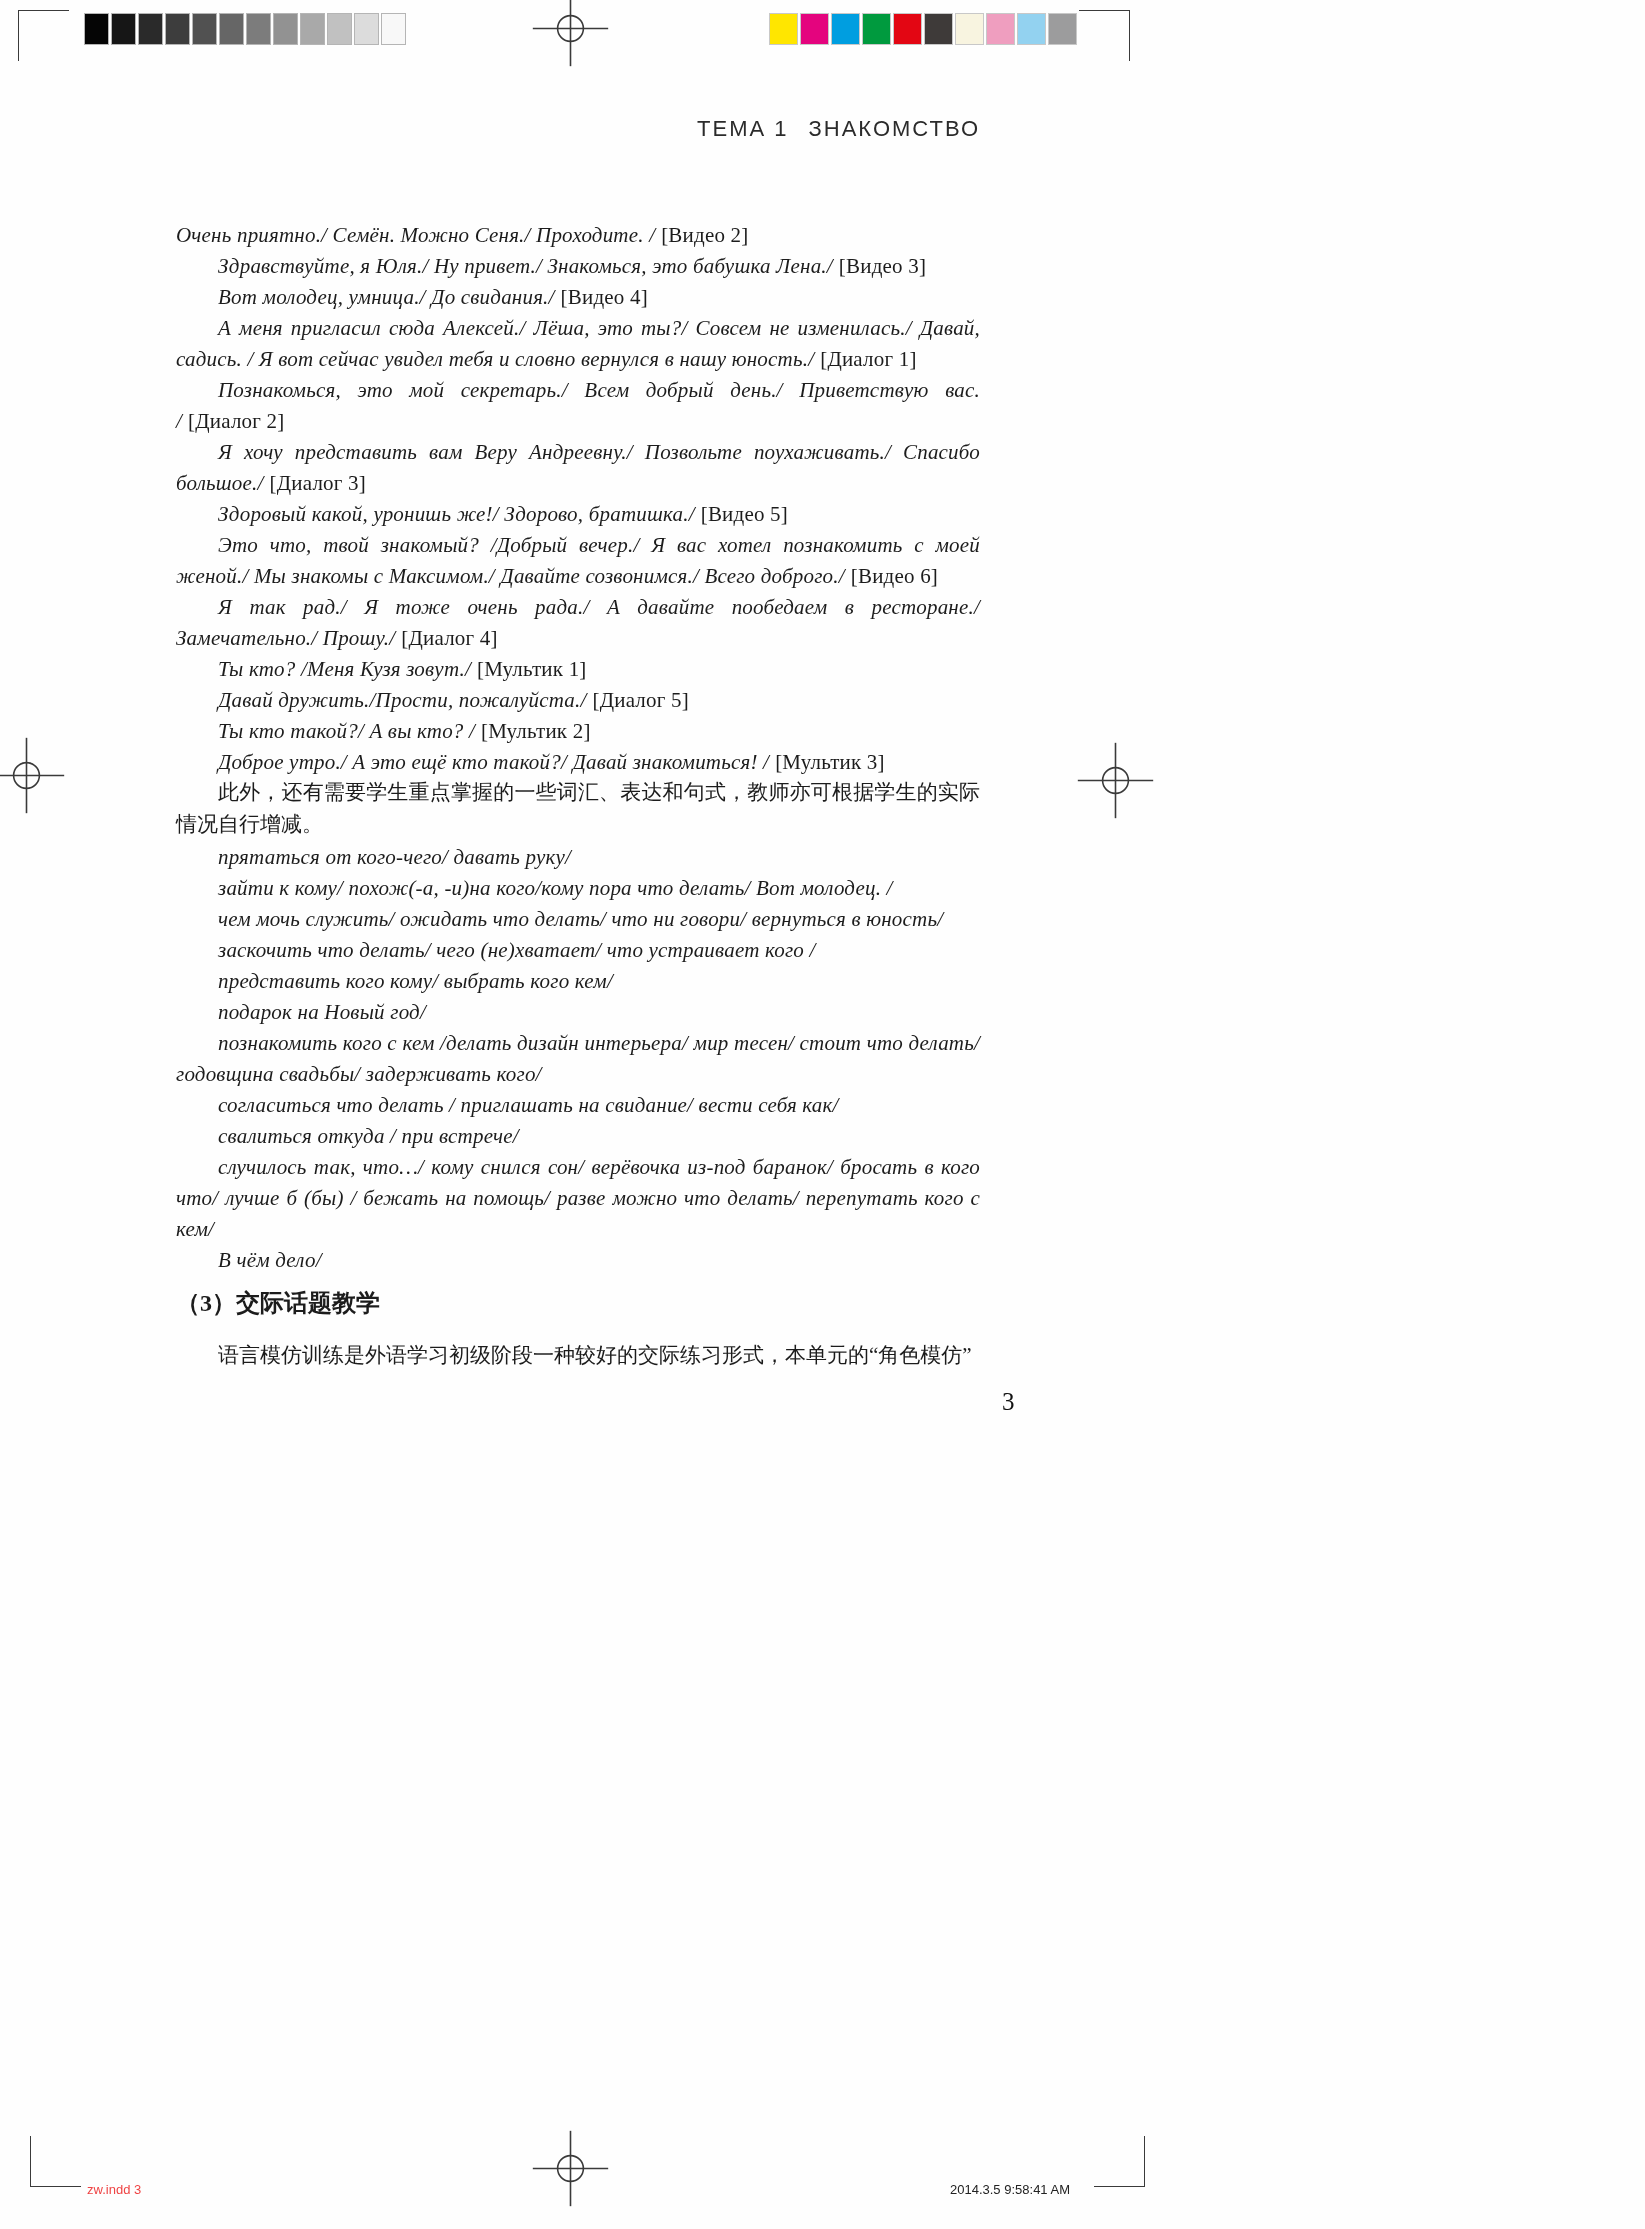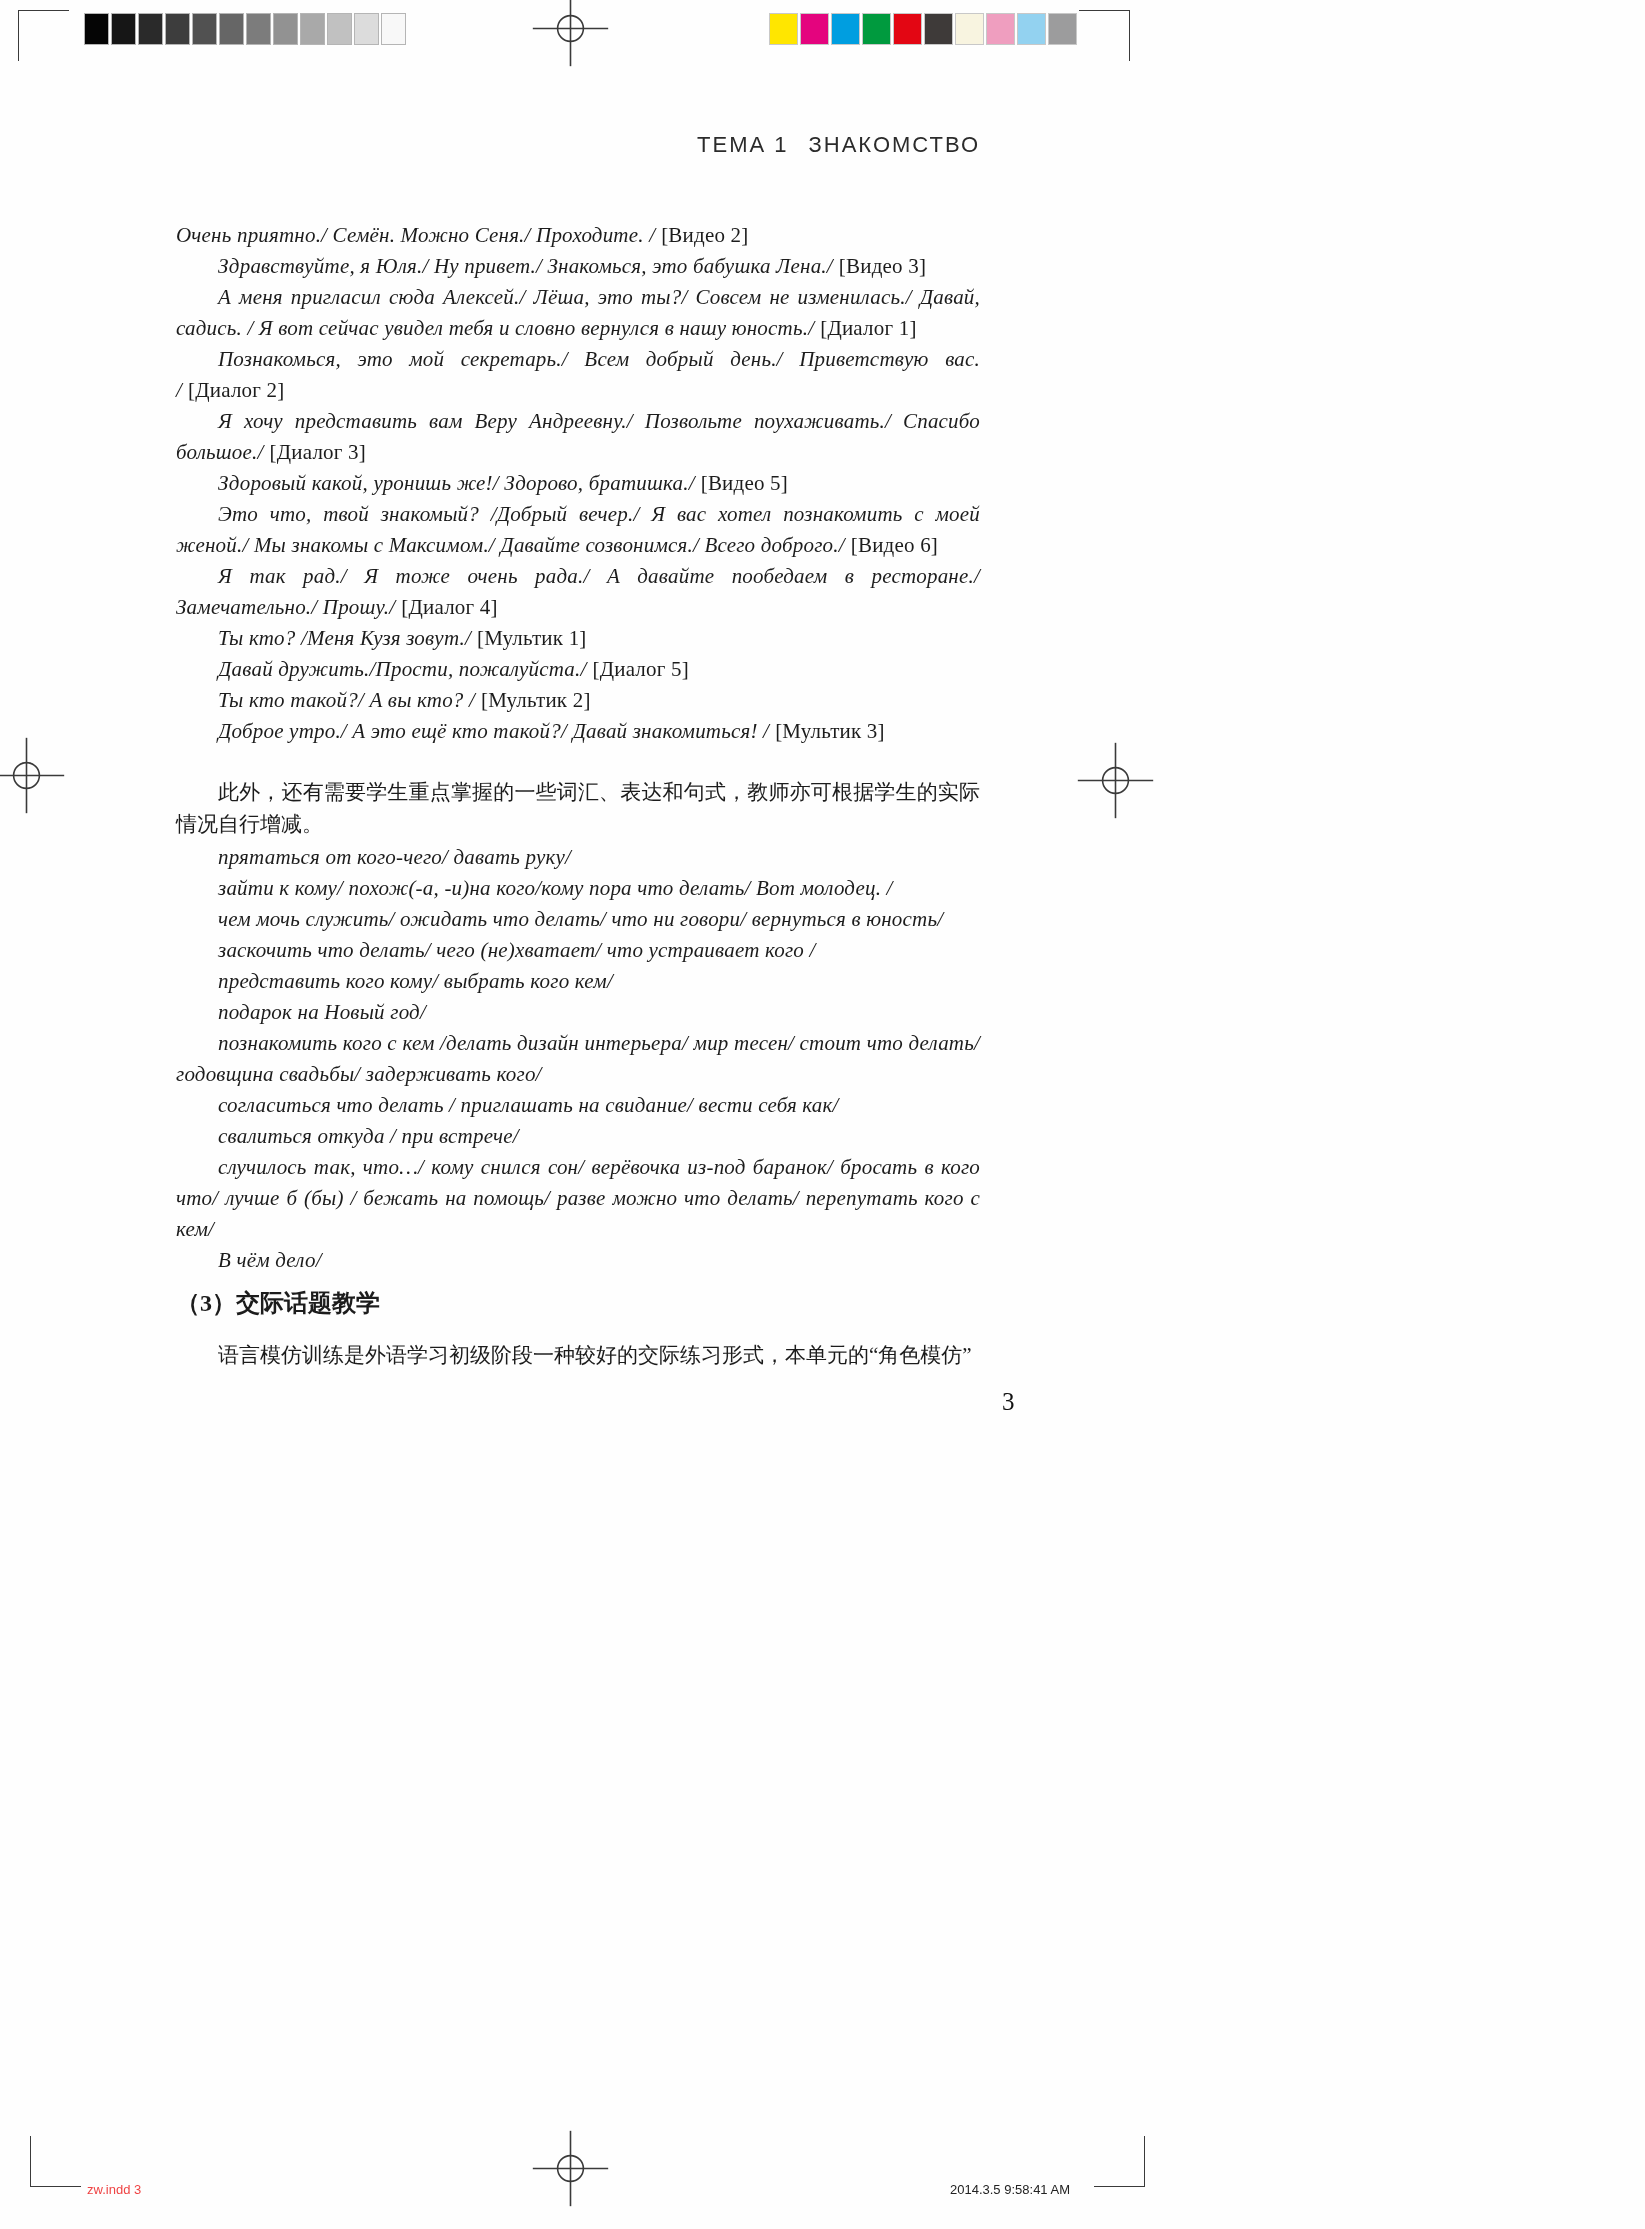--- a/index.html
+++ b/index.html
@@ -21,21 +21,21 @@
   .reg-left{left:-33px;top:716px;}
   .reg-right{left:1056px;top:721px;}
 
   
   .crop{position:absolute;width:50px;height:50px;}
   .crop-tl{left:18px;top:10px;border-left:1.5px solid #3a3a3a;border-top:1.5px solid #3a3a3a;}
   .crop-tr{left:1079px;top:10px;border-right:1.5px solid #3a3a3a;border-top:1.5px solid #3a3a3a;}
   .crop-bl{left:30px;top:2136px;border-left:1.5px solid #3a3a3a;border-bottom:1.5px solid #3a3a3a;}
   .crop-br{left:1094px;top:2136px;border-right:1.5px solid #3a3a3a;border-bottom:1.5px solid #3a3a3a;}
 
-  .header{position:absolute;left:176px;top:132px;width:804px;text-align:right;
+  .header{position:absolute;left:176px;top:116px;width:804px;text-align:right;
           font-family:"Liberation Sans",sans-serif;font-size:22px;letter-spacing:2px;color:#2b2b2b;}
   .header .sp{margin-left:20px;}
 
   .block{position:absolute;left:176px;width:804px;}
   .intro{top:220px;}
   .ru{margin:0;font-style:italic;font-size:21px;line-height:31px;text-align:justify;text-indent:42px;letter-spacing:0.2px;}
   .ru.first{text-indent:0;}
   .ru .tag{font-style:normal;margin-left:6px;}
 
   .cn-note{top:776px;}
@@ -109,20 +109,21 @@
   <div class="crop crop-bl"></div>
   <div class="crop crop-br"></div>
 
   <div class="header">
     <span>ТЕМА 1</span><span class="sp">ЗНАКОМСТВО</span>
   </div>
 
   <div class="block intro">
     <p class="ru first"><span>Очень приятно./ Семён. Можно Сеня./ Проходите. /</span><span class="tag">[Видео 2]</span></p>
     <p class="ru"><span>Здравствуйте, я Юля./ Ну привет./ Знакомься, это бабушка Лена./</span><span class="tag">[Видео 3]</span></p>
+    <p class="ru"><span>Вот молодец, умница./ До свидания./</span><span class="tag">[Видео 4]</span></p>
     <p class="ru"><span>А меня пригласил сюда Алексей./ Лёша, это ты?/ Совсем не изменилась./ Давай, садись. / Я вот сейчас увидел тебя и словно вернулся в нашу юность./</span><span class="tag">[Диалог 1]</span></p>
     <p class="ru"><span>Познакомься, это мой секретарь./ Всем добрый день./ Приветствую вас. /</span><span class="tag">[Диалог 2]</span></p>
     <p class="ru"><span>Я хочу представить вам Веру Андреевну./ Позвольте поухаживать./ Спасибо большое./</span><span class="tag">[Диалог 3]</span></p>
     <p class="ru"><span>Здоровый какой, уронишь же!/ Здорово, братишка./</span><span class="tag">[Видео 5]</span></p>
     <p class="ru"><span>Это что, твой знакомый? /Добрый вечер./ Я вас хотел познакомить с моей женой./ Мы знакомы с Максимом./ Давайте созвонимся./ Всего доброго./</span><span class="tag">[Видео 6]</span></p>
     <p class="ru"><span>Я так рад./ Я тоже очень рада./ А давайте пообедаем в ресторане./ Замечательно./ Прошу./</span><span class="tag">[Диалог 4]</span></p>
     <p class="ru"><span>Ты кто? /Меня Кузя зовут./</span><span class="tag">[Мультик 1]</span></p>
     <p class="ru"><span>Давай дружить./Прости, пожалуйста./</span><span class="tag">[Диалог 5]</span></p>
     <p class="ru"><span>Ты кто такой?/ А вы кто? /</span><span class="tag">[Мультик 2]</span></p>
     <p class="ru"><span>Доброе утро./ А это ещё кто такой?/ Давай знакомиться! /</span><span class="tag">[Мультик 3]</span></p>

